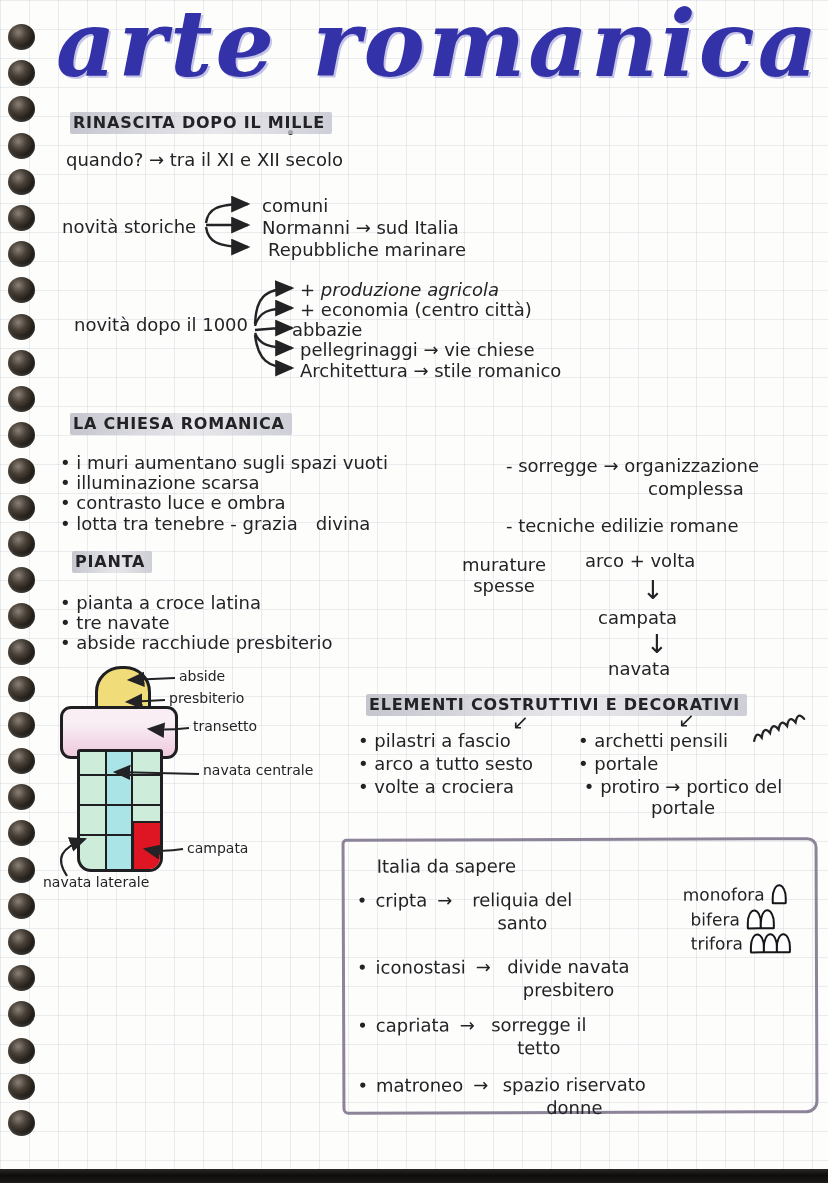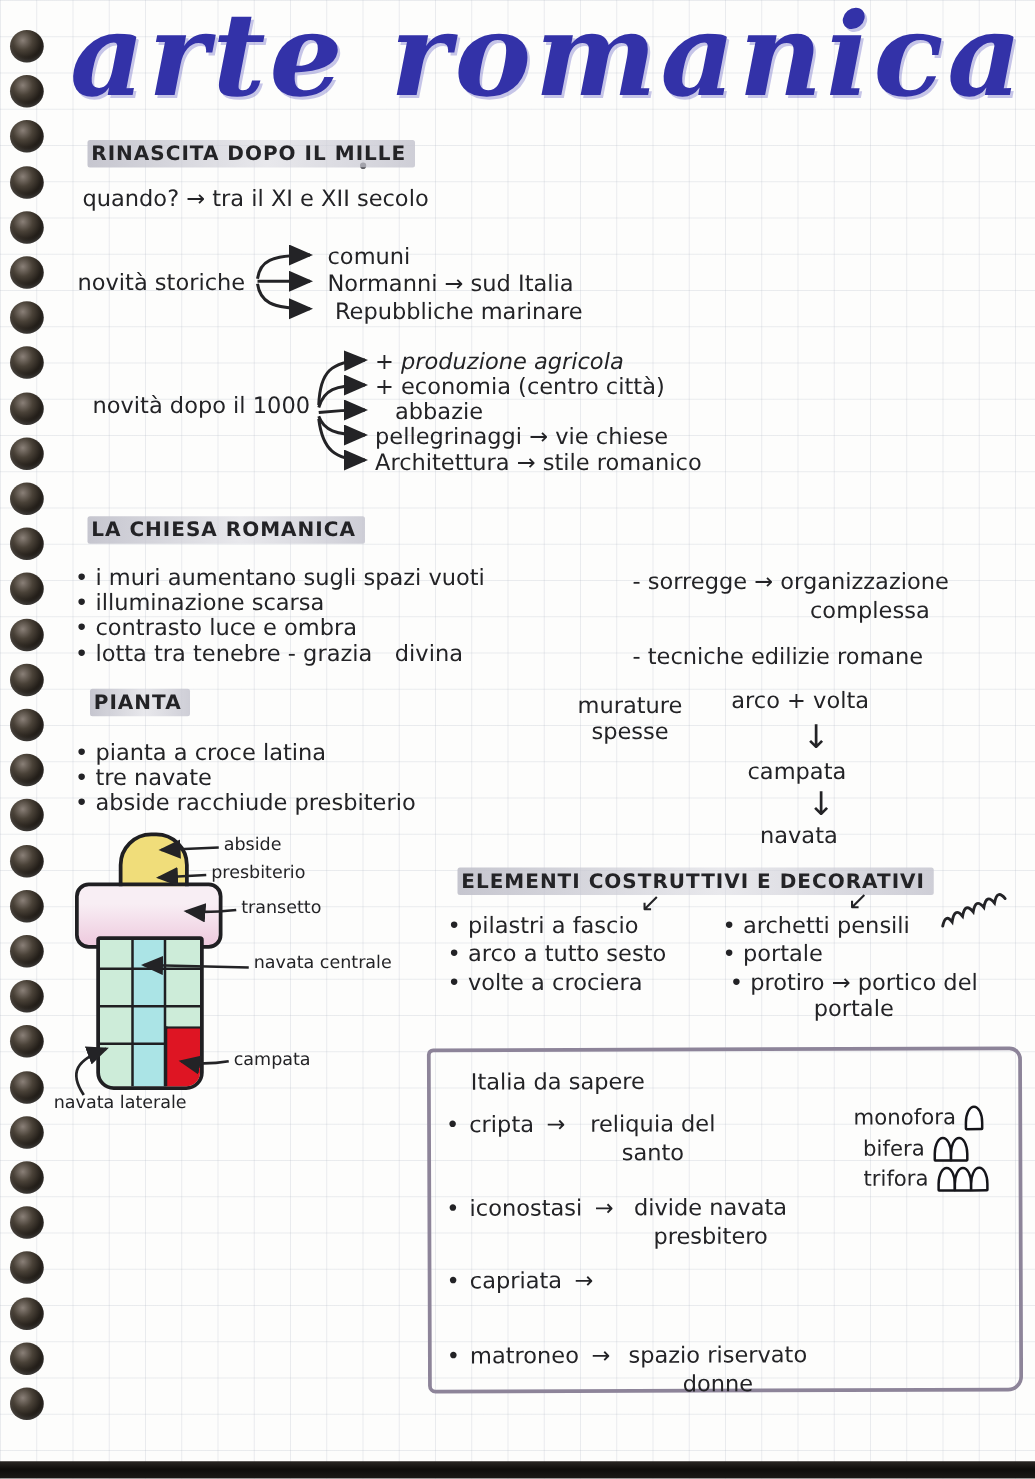--- a/index.html
+++ b/index.html
@@ -137,21 +137,21 @@
         </marker>
       </defs>
     <path d="M5,42 C6,16 14,7 42,6" fill="none" stroke="#232326" stroke-width="2.4" marker-end="url(#ah2)"></path>
     <path d="M5,44 C9,30 18,26 42,26" fill="none" stroke="#232326" stroke-width="2.4" marker-end="url(#ah2)"></path>
     <path d="M5,48 C14,47 26,46 42,46" fill="none" stroke="#232326" stroke-width="2.4" marker-end="url(#ah2)"></path>
     <path d="M5,51 C9,62 18,66 42,66" fill="none" stroke="#232326" stroke-width="2.4" marker-end="url(#ah2)"></path>
     <path d="M5,53 C8,78 18,86 42,86" fill="none" stroke="#232326" stroke-width="2.4" marker-end="url(#ah2)"></path>
   </svg>
   <div class="hw" style="left:300px;top:279px;font-style:italic;">+ produzione agricola</div>
   <div class="hw" style="left:300px;top:299px;">+ economia (centro città)</div>
-  <div class="hw" style="left:316px;top:319px;">abbazie</div>
+  <div class="hw" style="left:292px;top:319px;">abbazie</div>
   <div class="hw" style="left:300px;top:339px;">pellegrinaggi → vie chiese</div>
   <div class="hw" style="left:300px;top:360px;">Architettura → stile romanico</div>
 
   <div class="heading" style="left:70px;top:413px;">LA CHIESA ROMANICA</div>
   <div class="hw bullet" style="left:60px;top:452px;">i muri aumentano sugli spazi vuoti</div>
   <div class="hw bullet" style="left:60px;top:472px;">illuminazione scarsa</div>
   <div class="hw bullet" style="left:60px;top:492px;">contrasto luce e ombra</div>
   <div class="hw bullet" style="left:60px;top:513px;">lotta tra tenebre - grazia divina</div>
   <div class="hw" style="left:506px;top:455px;">- sorregge → organizzazione</div>
   <div class="hw" style="left:648px;top:478px;">complessa</div>
@@ -250,20 +250,21 @@
       <span class="pbul">•</span>
       <span>iconostasi</span>
       <span class="parrow">→</span>
       <div class="pdef" style="width:135px;">divide navata presbitero</div>
     </div>
 
     <div class="prow" style="top:173px;">
       <span class="pbul">•</span>
       <span>capriata</span>
       <span class="parrow">→</span>
+      <div class="pdef" style="width:108px;">sorregge il tetto</div>
     </div>
 
     <div class="prow" style="top:233px;">
       <span class="pbul">•</span>
       <span>matroneo</span>
       <span class="parrow">→</span>
       <div class="pdef" style="width:152px;">spazio riservato donne</div>
     </div>
   </div>
 

